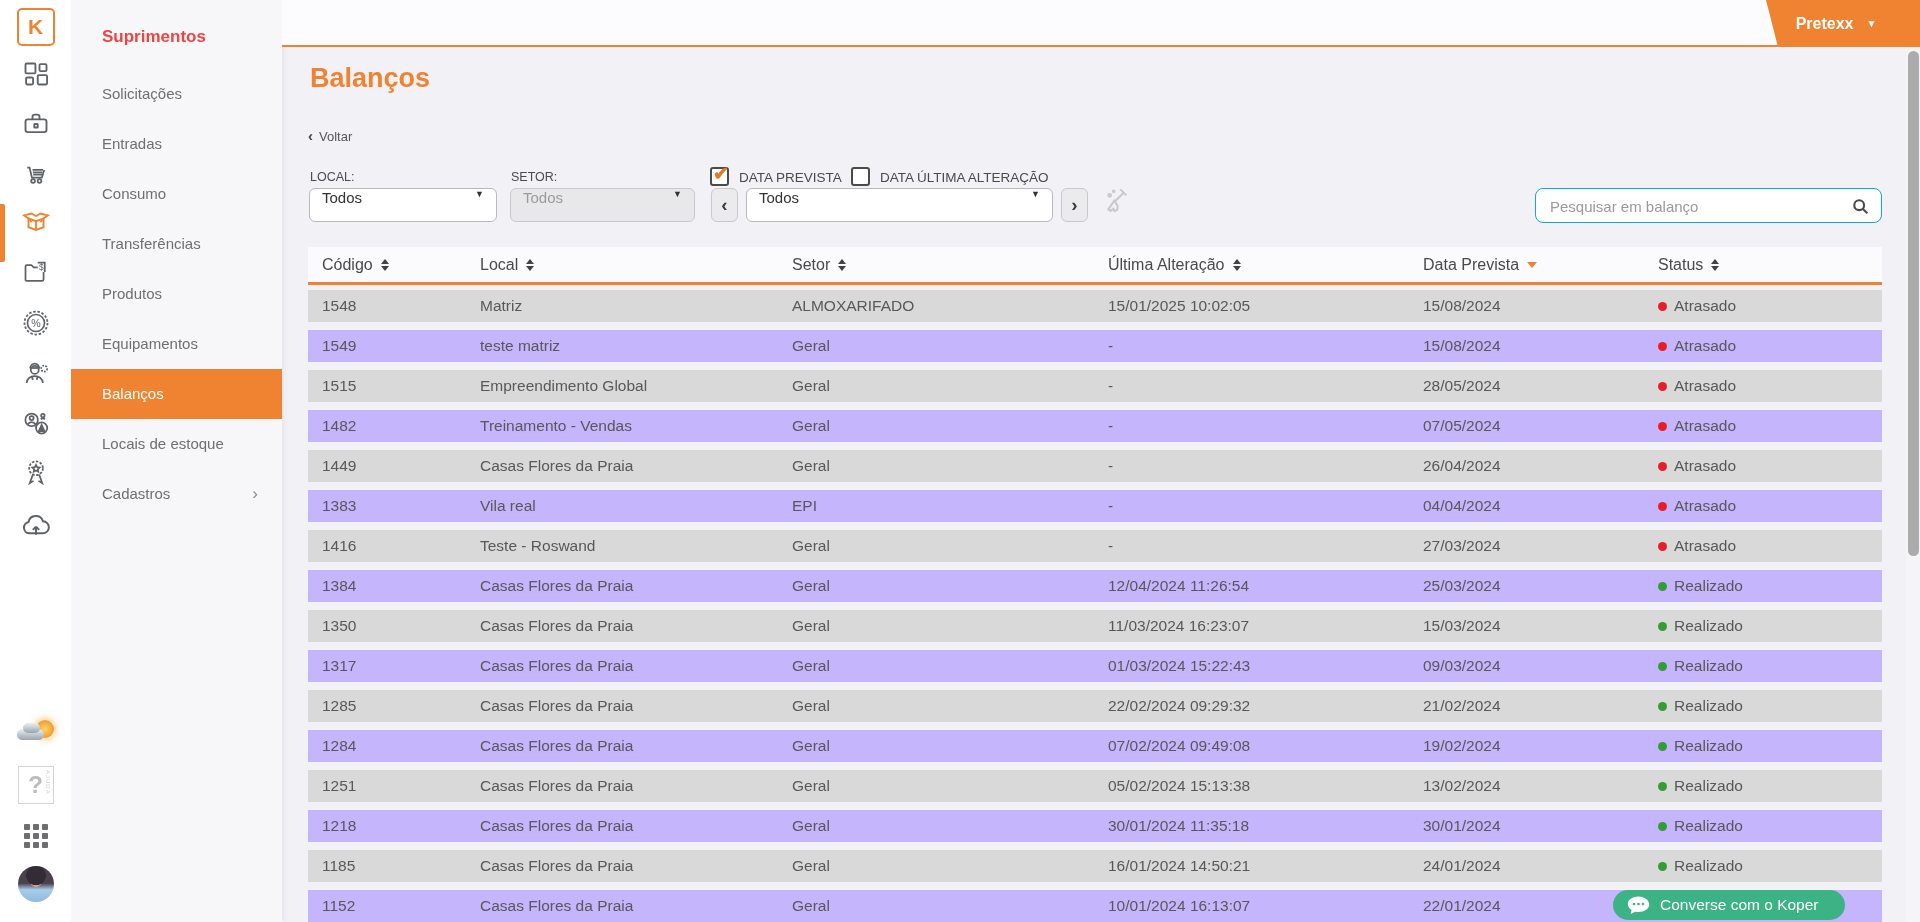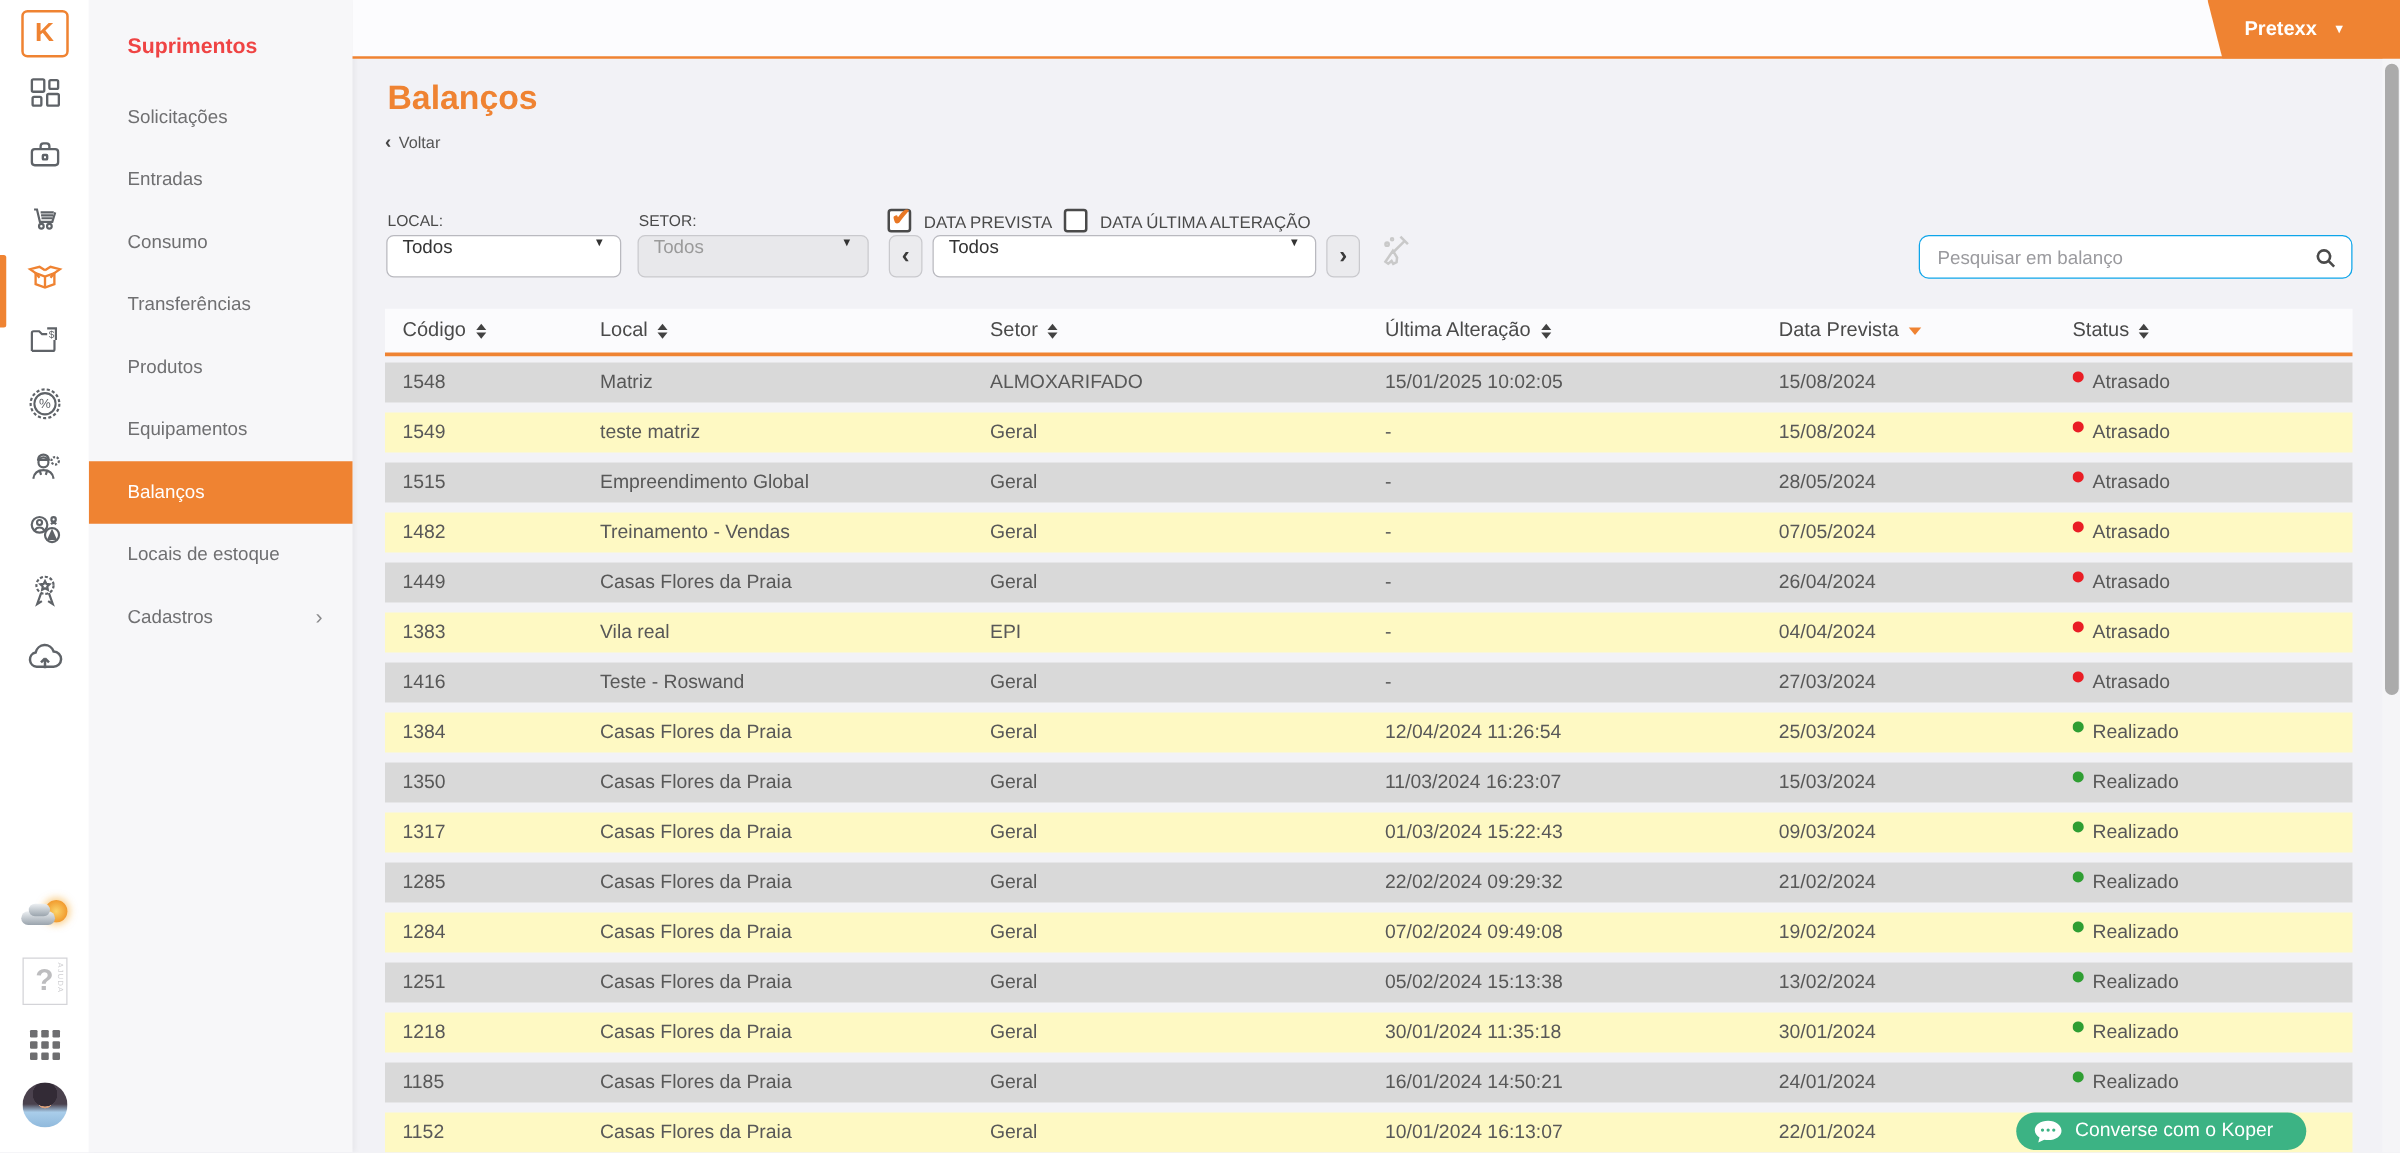--- a/index.html
+++ b/index.html
@@ -35,21 +35,21 @@
   .menu-item .chev{position:absolute;right:24px;top:0;font-size:17px;color:#8a8a8c}
 
   
   .topbar{position:absolute;left:282px;top:0;width:1638px;height:45px;background:#fcfcfe;border-bottom:2px solid #EF8332;z-index:7}
   .pretexx{position:absolute;right:0;top:0;width:168px;height:47px;background:#EF8332;clip-path:polygon(14px 0,100% 0,100% 100%,26px 100%);display:flex;align-items:center;justify-content:center;gap:13px;cursor:pointer;z-index:8}
   .pretexx .txt{color:#fff;font-size:16px;font-weight:bold;}
   .pretexx .caret{color:#fff;font-size:10px}
 
   
   .page-title{position:absolute;left:310px;top:63px;font-size:27px;font-weight:bold;color:#EF8332;z-index:2}
-  .voltar{position:absolute;left:308px;top:105px;font-size:13px;color:#555;cursor:pointer;z-index:2}
+  .voltar{position:absolute;left:308px;top:127px;font-size:13px;color:#555;cursor:pointer;z-index:2}
   .voltar .chev{font-weight:bold;font-size:15px;margin-right:6px;color:#444}
 
   
   .flabel{position:absolute;font-size:12.5px;color:#4a4a4a;z-index:2}
   .select{position:absolute;height:34px;background:#fff;border:1px solid #b9b9bf;border-radius:6px;display:flex;align-items:flex-start;padding-left:12px;font-size:15px;color:#333;cursor:pointer;box-sizing:border-box;z-index:2}
   .select .caret{position:absolute;right:12px;font-size:9px;color:#333}
   .select.disabled{background:#e8e8eb;color:#9a9a9a;border-color:#c9c9cd;cursor:default}
   .navbtn{position:absolute;width:27px;height:34px;background:#ebebee;border:1px solid #c9c9cd;border-radius:6px;display:flex;align-items:center;justify-content:center;font-size:19px;font-weight:bold;color:#3a3a3a;cursor:pointer;box-sizing:border-box;z-index:2}
   .checkbox{position:absolute;width:19px;height:19px;border:2px solid #4a4a4a;border-radius:3px;background:#fff;cursor:pointer;box-sizing:border-box;z-index:2}
   .checkbox.checked::after{content:"\2714";position:absolute;left:1px;top:-7px;font-size:19px;color:#E87724;font-weight:bold}
@@ -66,23 +66,23 @@
   .th{display:flex;align-items:center;font-size:16px;color:#4a4a4a;cursor:pointer}
   .sort{display:inline-flex;flex-direction:column;gap:2px;margin-left:8px}
   .sort i{width:0;height:0;border-left:4.5px solid transparent;border-right:4.5px solid transparent}
   .sort i.up{border-bottom:5px solid #424242}
   .sort i.down{border-top:5px solid #424242}
   .sort.only-down{gap:0}
   .sort.only-down i.down{border-top-color:#EF8332;border-left-width:5px;border-right-width:5px;border-top-width:6px}
   .tbody{position:absolute;left:308px;top:290px;width:1574px;z-index:1}
   .row{height:32px;margin-bottom:8px;align-items:center;cursor:pointer}
   .row.odd{background:#d9d9d9}
-  .row.even{background:#fef9c3}
+  .row.even{background:#c4b5fd}
   .cell{font-size:15.5px;color:#585858;white-space:nowrap;overflow:hidden}
-  .statuscell{display:flex;align-items:flex-start;gap:7px}
+  .statuscell{display:flex;align-items:center;gap:7px}
   .dot{width:9px;height:9px;border-radius:50%;flex:0 0 auto}
 
   
   .chatbtn{position:absolute;left:1613px;top:890px;width:232px;height:30px;background:#3CB384;border-radius:15px;display:flex;align-items:center;gap:10px;padding-left:14px;box-sizing:border-box;cursor:pointer;z-index:9}
   .chatbtn .lbl{color:#fff;font-size:15.5px}
   .scroll-track{position:absolute;right:0;top:47px;width:14px;height:875px;background:#f5f5f7;z-index:7}
   .scroll-thumb{position:absolute;right:1px;top:4px;width:11px;height:505px;background:#ababab;border-radius:6px;cursor:pointer}
 </style>
 </head>
 <body>

